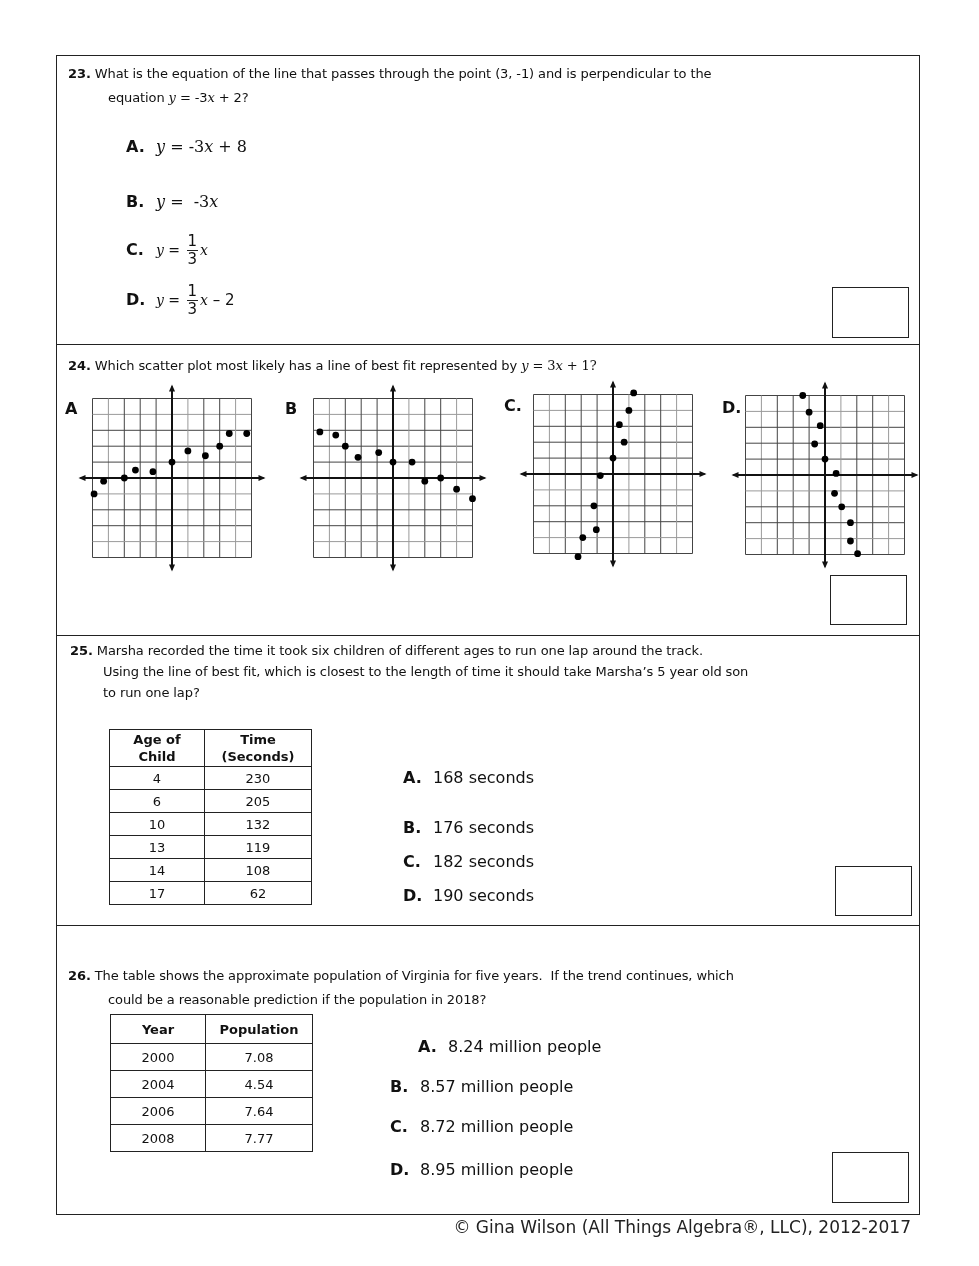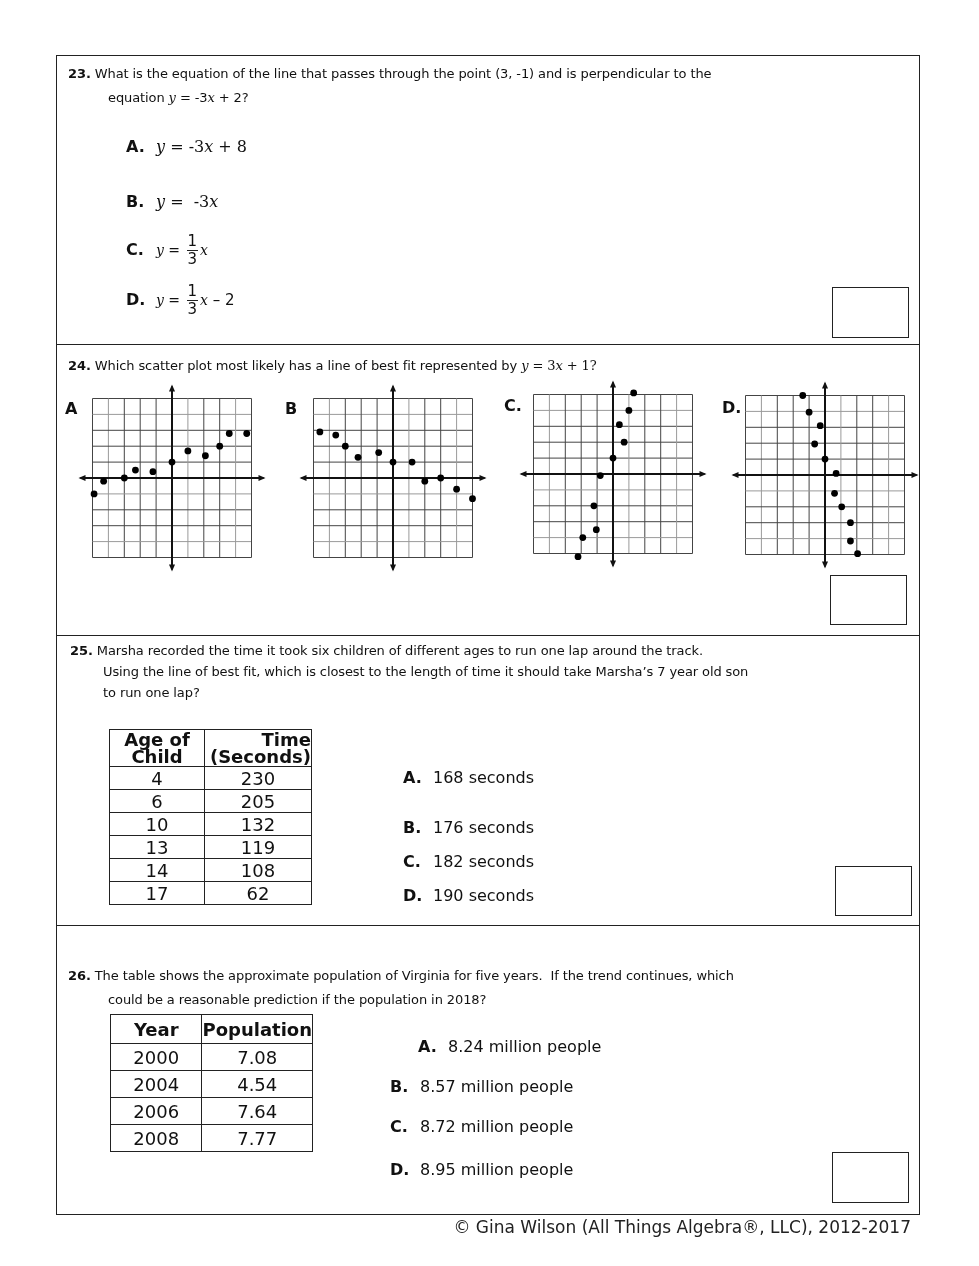--- a/index.html
+++ b/index.html
@@ -13,21 +13,21 @@
   .qnum { font-weight: bold; }
   .math { font-family: "DejaVu Serif", "Liberation Serif", serif; font-style: italic; }
   .mathn { font-family: "DejaVu Serif", "Liberation Serif", serif; }
   .choice { position: absolute; font-size: 16px; line-height: 20px; white-space: nowrap; }
   .choice .lbl { font-weight: bold; display: inline-block; width: 30px; }
   .frac { display: inline-flex; flex-direction: column; align-items: center; vertical-align: middle;
           font-family: "DejaVu Sans", sans-serif; font-style: normal; font-size: 15px; line-height: 17px; margin: 0 2px; }
   .frac .num { border-bottom: 1px solid #222; padding: 0 1px; }
   .ansbox { position: absolute; border: 1.5px solid #222; box-sizing: border-box; background: #fff; }
   .graph-label { position: absolute; font-weight: bold; font-size: 16px; }
-  table.data { position: absolute; border-collapse: collapse; font-size: 18px; }
+  table.data { position: absolute; border-collapse: collapse; font-size: 13px; }
   table.data th, table.data td { border: 1.2px solid #222; text-align: center; padding: 0; }
   table.data th { font-weight: bold; }
   .footer { position: absolute; right: 68px; top: 1217px; font-size: 17px; color: #222; }
 </style>
 </head>
 <body>
 
 <div class="outer"></div>
 <div class="divider" style="top:344px;"></div>
 <div class="divider" style="top:635px;"></div>
@@ -233,32 +233,32 @@
     <circle cx="116.695" cy="131.8" r="3.4" fill="#000"></circle>
     <circle cx="125.44" cy="147.7" r="3.4" fill="#000"></circle>
     <circle cx="125.44" cy="165.985" r="3.4" fill="#000"></circle>
     <circle cx="132.595" cy="178.70499999999998" r="3.4" fill="#000"></circle>
   </svg>
 
 <div class="ansbox" style="left:830px; top:575px; width:77px; height:50px;"></div>
 
 <div class="qtext" style="left:70px; top:640px; width:845px; line-height:21px; white-space:nowrap;">
   <div><span class="qnum">25.</span> <span>Marsha recorded the time it took six children of different ages to run one lap around the track.</span></div>
-  <div style="padding-left:33px">Using the line of best fit, which is closest to the length of time it should take Marsha’s 7 year old son</div>
+  <div style="padding-left:33px">Using the line of best fit, which is closest to the length of time it should take Marsha’s 5 year old son</div>
   <div style="padding-left:33px">to run one lap?</div>
 </div>
 
 <table class="data" style="left:109px; top:729px; width:203px;">
   <thead>
     <tr style="height:37px;">
       <th style="width:94px; line-height:17px;">
           <div>Age of</div>
           <div>Child</div>
         </th>
-      <th style="line-height:17px;text-align:right;">
+      <th style="line-height:17px;">
           <div>Time</div>
           <div>(Seconds)</div>
         </th>
     </tr>
   </thead>
   <tbody>
     <tr style="height:23px;">
         <td>4</td>
         <td>230</td>
       </tr>

